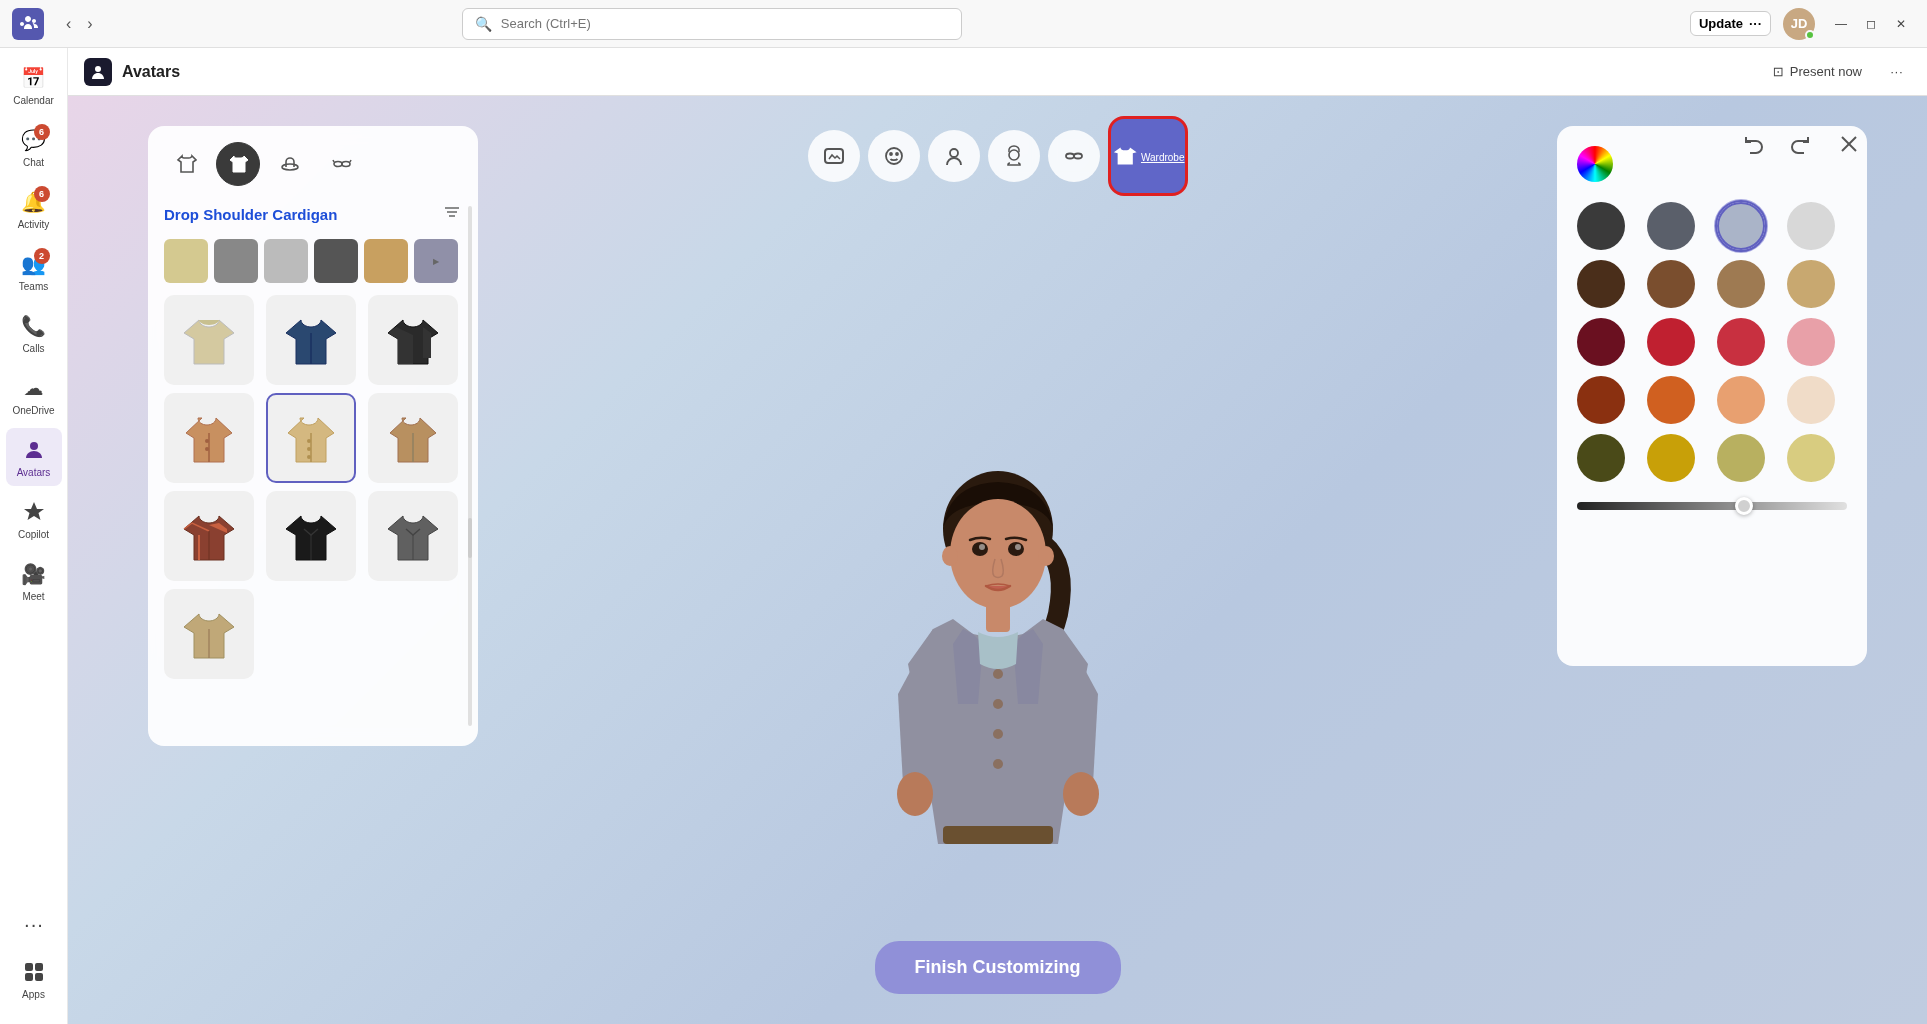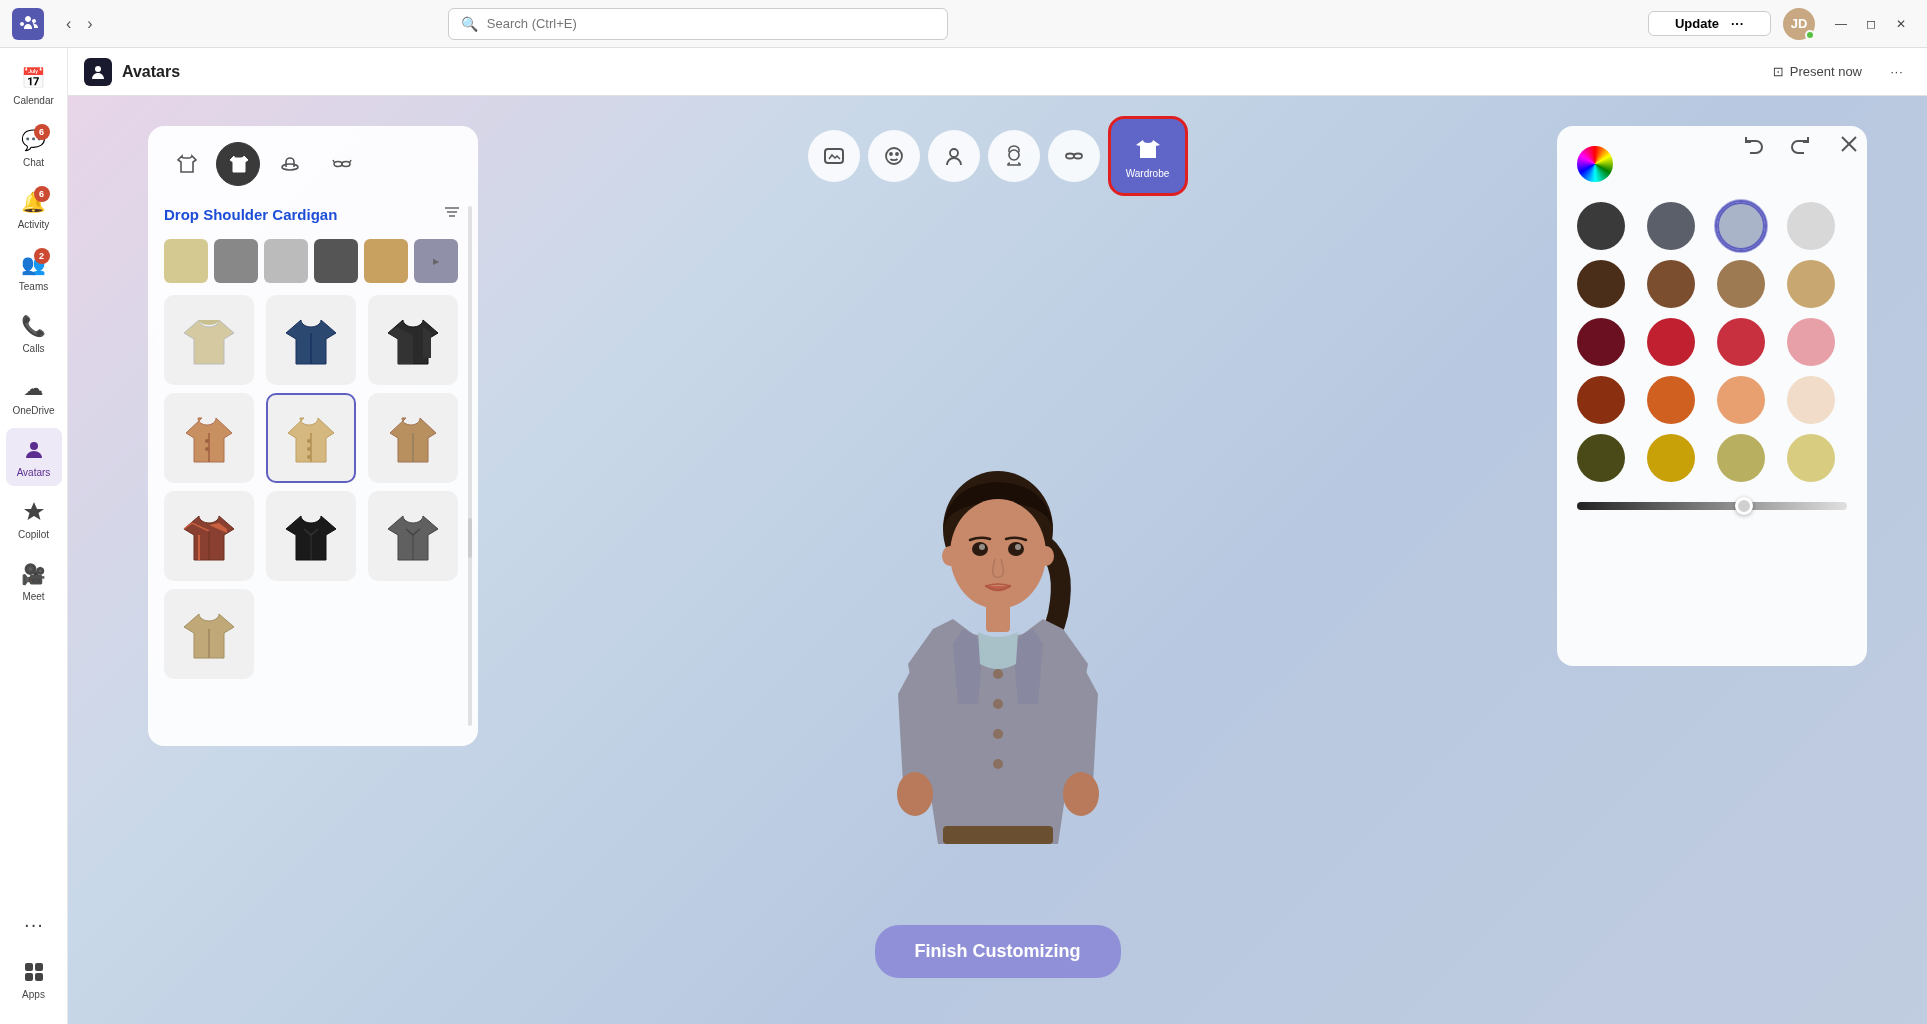--- a/index.html
+++ b/index.html
@@ -29,21 +29,21 @@
       align-items: center;
       background: #fff;
       border: 1px solid #ccc;
       border-radius: 6px;
       padding: 0 12px;
       height: 32px;
       gap: 8px;
     }
     .search-bar input { border: none; outline: none; font-size: 13px; color: #333; width: 100%; background: transparent; }
     .title-bar-right { display: flex; align-items: center; gap: 12px; margin-left: auto; }
-    .update-btn { display: flex; align-items: center; gap: 12px; background: #fff; border: 1px solid #ccc; border-radius: 6px; padding: 4px 26px; cursor: pointer; font-size: 13px; font-weight: 600; }
+    .update-btn { display: flex; align-items: center; gap: 6px; background: #fff; border: 1px solid #ccc; border-radius: 6px; padding: 4px 8px; cursor: pointer; font-size: 13px; font-weight: 600; }
     .avatar-circle { width: 32px; height: 32px; border-radius: 50%; background: #c8a882; display: flex; align-items: center; justify-content: center; color: white; font-size: 13px; font-weight: bold; position: relative; }
     .status-dot { width: 10px; height: 10px; background: #57c240; border-radius: 50%; position: absolute; bottom: 0; right: 0; border: 2px solid #f8f8f8; }
     .win-controls { display: flex; gap: 2px; }
     .win-btn { background: none; border: none; cursor: pointer; width: 28px; height: 28px; display: flex; align-items: center; justify-content: center; border-radius: 4px; font-size: 12px; color: #444; }
 
     
     .main-layout { display: flex; height: calc(1024px - 48px); }
 
     
     .sidebar {
@@ -121,27 +121,28 @@
       z-index: 5;
     }
     .toolbar-btn {
       width: 52px;
       height: 52px;
       border-radius: 50%;
       background: rgba(255,255,255,0.85);
       border: none;
       cursor: pointer;
       display: flex;
-      flex-direction: column;
+      flex-direction: row;
       align-items: center;
       justify-content: center;
       font-size: 20px;
       color: #444;
       backdrop-filter: blur(4px);
       gap: 2px;
+      text-decoration: underline;
     }
     .toolbar-btn.active-wardrobe {
       width: 80px;
       height: 80px;
       background: #6066c8;
       color: white;
       border-radius: 16px;
       border: 3px solid #e02020;
     }
     .toolbar-btn-label { font-size: 10px; color: #444; margin-top: 2px; }
@@ -178,21 +179,21 @@
       width: 400px;
       height: 600px;
       display: flex;
       align-items: flex-end;
       justify-content: center;
     }
 
     
     .finish-btn {
       position: absolute;
-      bottom: 46px;
+      bottom: 30px;
       left: 50%;
       transform: translateX(-50%);
       background: #9090d8;
       color: white;
       border: none;
       border-radius: 24px;
       padding: 16px 40px;
       font-size: 18px;
       font-weight: 600;
       cursor: pointer;

